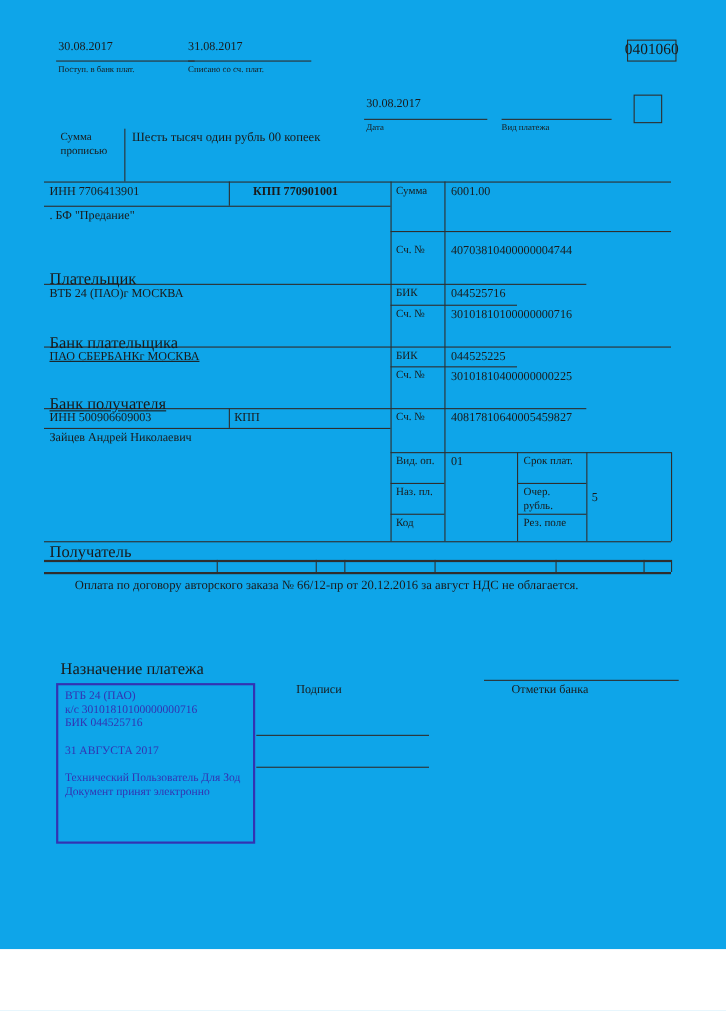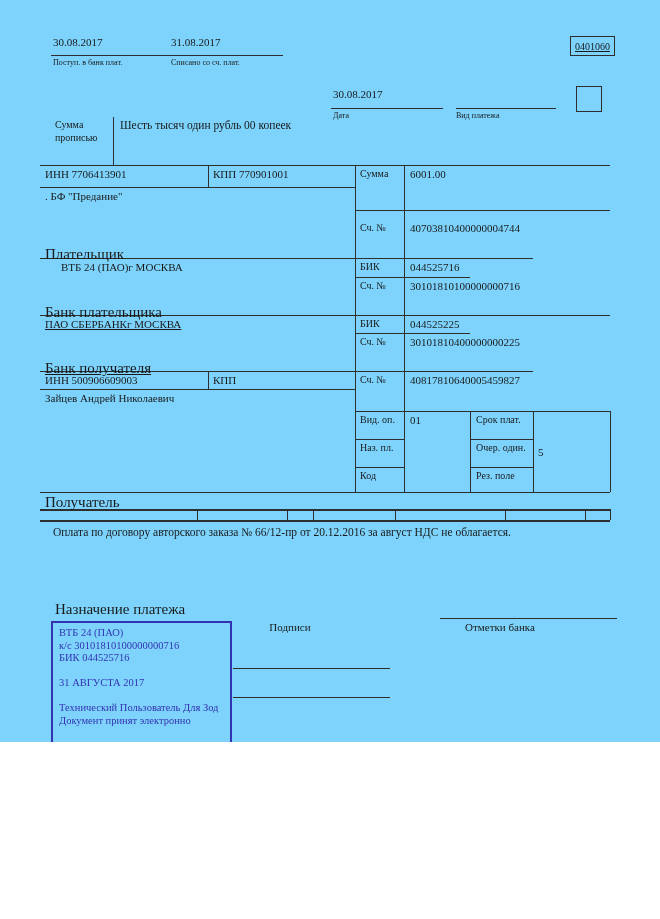--- a/index.html
+++ b/index.html
@@ -1,29 +1,29 @@
 <!DOCTYPE html>
 <html><head>
 <meta charset="utf-8">
 <style>
   html,body{margin:0;padding:0;background:#fff;}
-  #page{position:relative;width:660px;height:742px;background:#7dd3fc;
+  #page{position:relative;width:660px;height:863px;background:#0ea5e9;
         font-family:"Liberation Serif", serif;color:#1a1a1a;overflow:hidden;}
   .t{position:absolute;white-space:nowrap;font-size:11px;line-height:1.12;}
   .t8{font-size:8px;}
   .t95{font-size:15px;}
   .t10{font-size:10px;}
   .t115{font-size:11.5px;}
   .wrap{white-space:normal;line-height:1.25;}
   .hl{position:absolute;height:1px;background:#2e2e2e;}
   .hl2{position:absolute;height:2px;background:#2e2e2e;}
   .vl{position:absolute;width:1px;background:#2e2e2e;}
   .box{position:absolute;border:1px solid #2e2e2e;box-sizing:border-box;}
   .title{font-family:"Liberation Sans", sans-serif;font-weight:bold;font-size:12.5px;}
-  .code-box{display:flex;align-items:center;justify-content:center;font-size:10px;text-decoration:underline;}
+  .code-box{display:flex;align-items:center;justify-content:center;font-size:14px;}
   .stamp{position:absolute;left:51px;top:621px;width:181px;height:146px;
          border:2px solid #3333b2;box-sizing:border-box;color:#3333b2;
          font-size:10.5px;padding:4px 6px;}
   .bs-line{min-height:12.5px;line-height:12.5px;white-space:normal;}
   .sigbox{position:absolute;left:421px;top:650px;width:183px;height:65px;
           border:1.5px solid #2e2e2e;box-sizing:border-box;font-size:10.5px;}
   .sb-title{font-weight:bold;text-align:center;margin-top:3px;line-height:12px;}
   .sb-name{padding-left:6px;line-height:12.5px;}
   .sb-sub{padding-left:6px;font-style:italic;line-height:12.5px;}
   .sb-ver{font-weight:bold;text-align:center;line-height:12.5px;}
@@ -84,29 +84,29 @@
 
   <div class="vl" style="left:197px;top:509px;height:11px;"></div>
   <div class="vl" style="left:287px;top:509px;height:11px;"></div>
   <div class="vl" style="left:313px;top:509px;height:11px;"></div>
   <div class="vl" style="left:395px;top:509px;height:11px;"></div>
   <div class="vl" style="left:505px;top:509px;height:11px;"></div>
   <div class="vl" style="left:585px;top:509px;height:11px;"></div>
   <div class="vl" style="left:610px;top:509px;height:11px;"></div>
 
   <span class="t" style="left:45px;top:168px;">ИНН 7706413901</span>
-  <span class="t" style="left:213px;top:168px;">КПП 770901001</span>
+  <span class="t" style="left:230px;top:168px;font-weight:bold;">КПП 770901001</span>
   <span class="t t10" style="left:360px;top:168px;">Сумма</span>
   <span class="t" style="left:410px;top:168px;">6001.00</span>
   <span class="t" style="left:45px;top:190px;">. БФ "Предание"</span>
   <span class="t t95" style="left:45px;top:246px;">Плательщик</span>
   <span class="t t10" style="left:360px;top:222px;">Сч. №</span>
   <span class="t" style="left:410px;top:222px;">40703810400000004744</span>
 
-  <span class="t" style="left:45px;top:261px;margin-left:16px;">ВТБ 24 (ПАО)г МОСКВА</span>
+  <span class="t" style="left:45px;top:261px;">ВТБ 24 (ПАО)г МОСКВА</span>
   <span class="t t95" style="left:45px;top:304px;">Банк плательщика</span>
   <span class="t t10" style="left:360px;top:261px;">БИК</span>
   <span class="t" style="left:410px;top:261px;">044525716</span>
   <span class="t t10" style="left:360px;top:280px;">Сч. №</span>
   <span class="t" style="left:410px;top:280px;">30101810100000000716</span>
 
   <span class="t" style="left:45px;top:318px;text-decoration:underline;">ПАО СБЕРБАНКг МОСКВА</span>
   <span class="t t95" style="left:45px;top:360px;text-decoration:underline;">Банк получателя</span>
   <span class="t t10" style="left:360px;top:318px;">БИК</span>
   <span class="t" style="left:410px;top:318px;">044525225</span>
@@ -117,26 +117,26 @@
   <span class="t" style="left:213px;top:374px;">КПП</span>
   <span class="t t10" style="left:360px;top:374px;">Сч. №</span>
   <span class="t" style="left:410px;top:374px;">40817810640005459827</span>
   <span class="t" style="left:45px;top:392px;">Зайцев Андрей Николаевич</span>
   <span class="t t95" style="left:45px;top:494px;">Получатель</span>
 
   <span class="t t10" style="left:360px;top:414px;">Вид. оп.</span>
   <span class="t" style="left:410px;top:414px;">01</span>
   <span class="t t10 wrap" style="left:476px;top:414px;width:52px;">Срок плат.</span>
   <span class="t t10" style="left:360px;top:442px;">Наз. пл.</span>
-  <span class="t t10 wrap" style="left:476px;top:442px;width:52px;">Очер. один.</span>
+  <span class="t t10 wrap" style="left:476px;top:442px;width:52px;">Очер. рубль.</span>
   <span class="t" style="left:538px;top:446px;">5</span>
   <span class="t t10" style="left:360px;top:470px;">Код</span>
   <span class="t t10 wrap" style="left:476px;top:470px;width:56px;font-family:Liberation Serif, serif;">Рез. поле</span>
 
-  <span class="t t115" style="left:53px;top:526px;">Оплата по договору авторского заказа № 66/12-пр от 20.12.2016 за август НДС не облагается.</span>
+  <span class="t t115" style="left:68px;top:526px;">Оплата по договору авторского заказа № 66/12-пр от 20.12.2016 за август НДС не облагается.</span>
   <span class="t t95" style="left:55px;top:601px;">Назначение платежа</span>
 
   <div class="stamp">
     <div class="bs-line">ВТБ 24 (ПАО)</div>
     <div class="bs-line">к/с 30101810100000000716</div>
     <div class="bs-line">БИК 044525716</div>
     <div class="bs-line"></div>
     <div class="bs-line">31 АВГУСТА 2017</div>
     <div class="bs-line"></div>
     <div class="bs-line">Технический Пользователь Для Зод</div>

